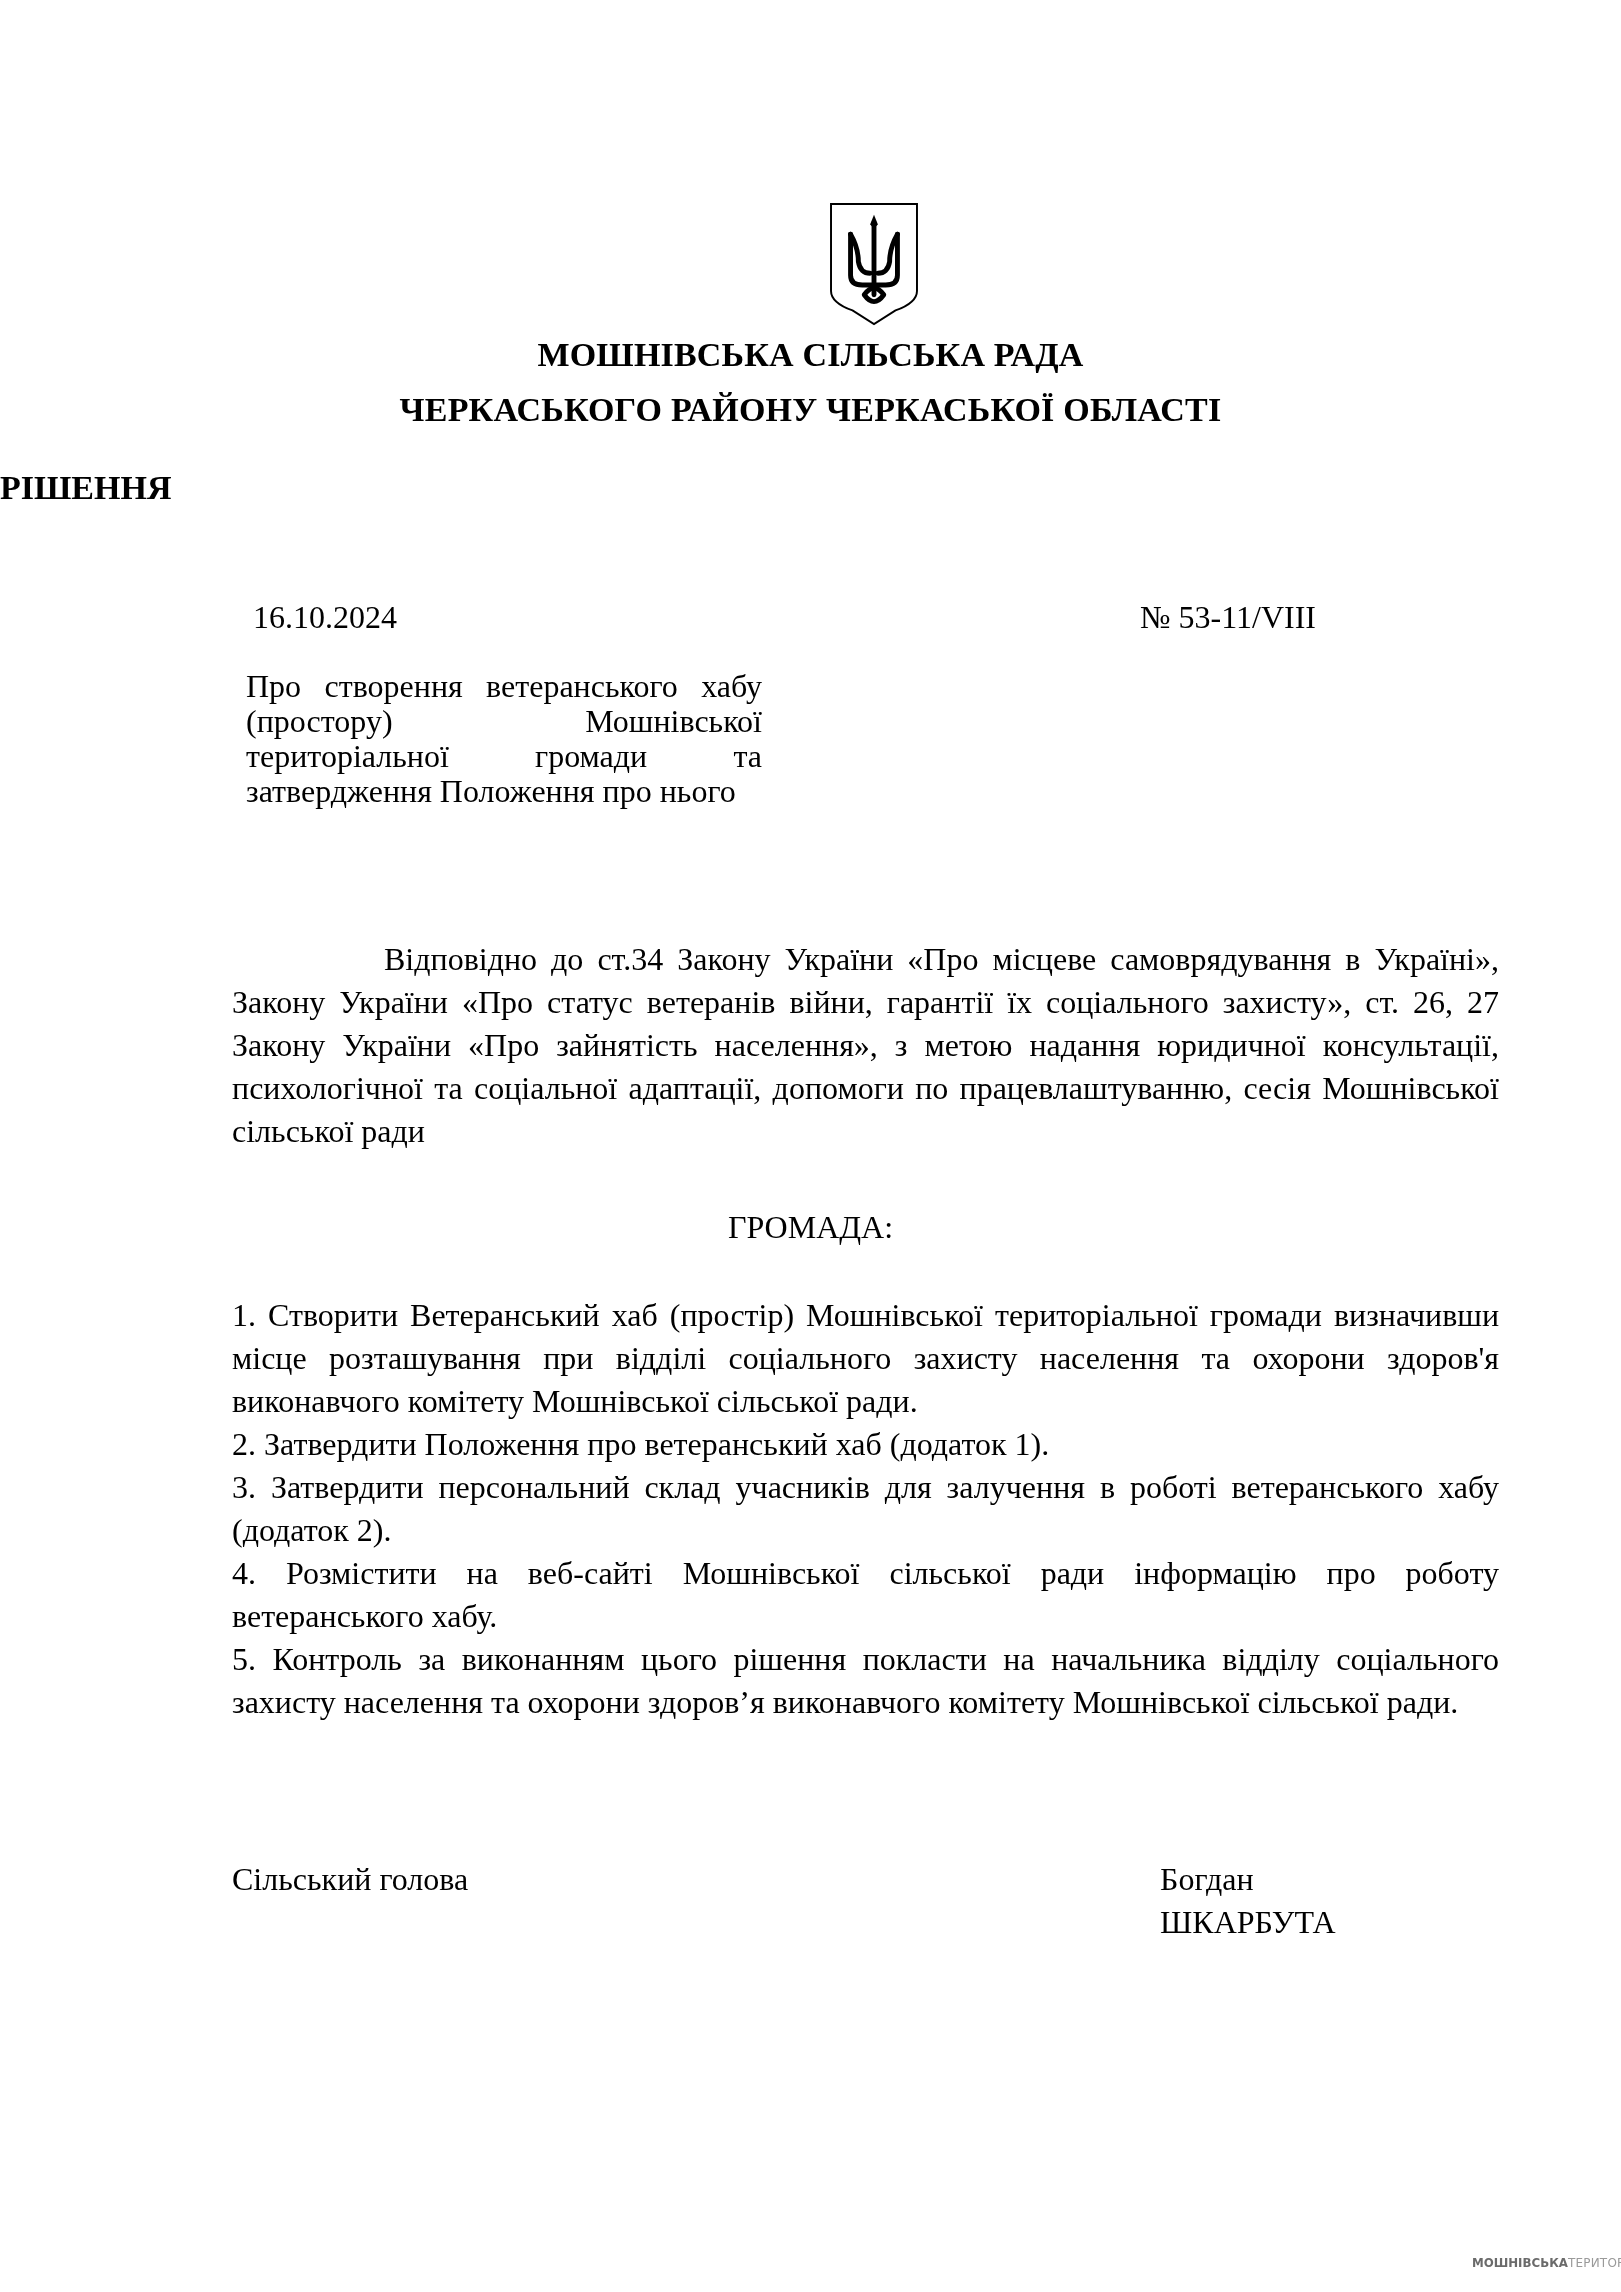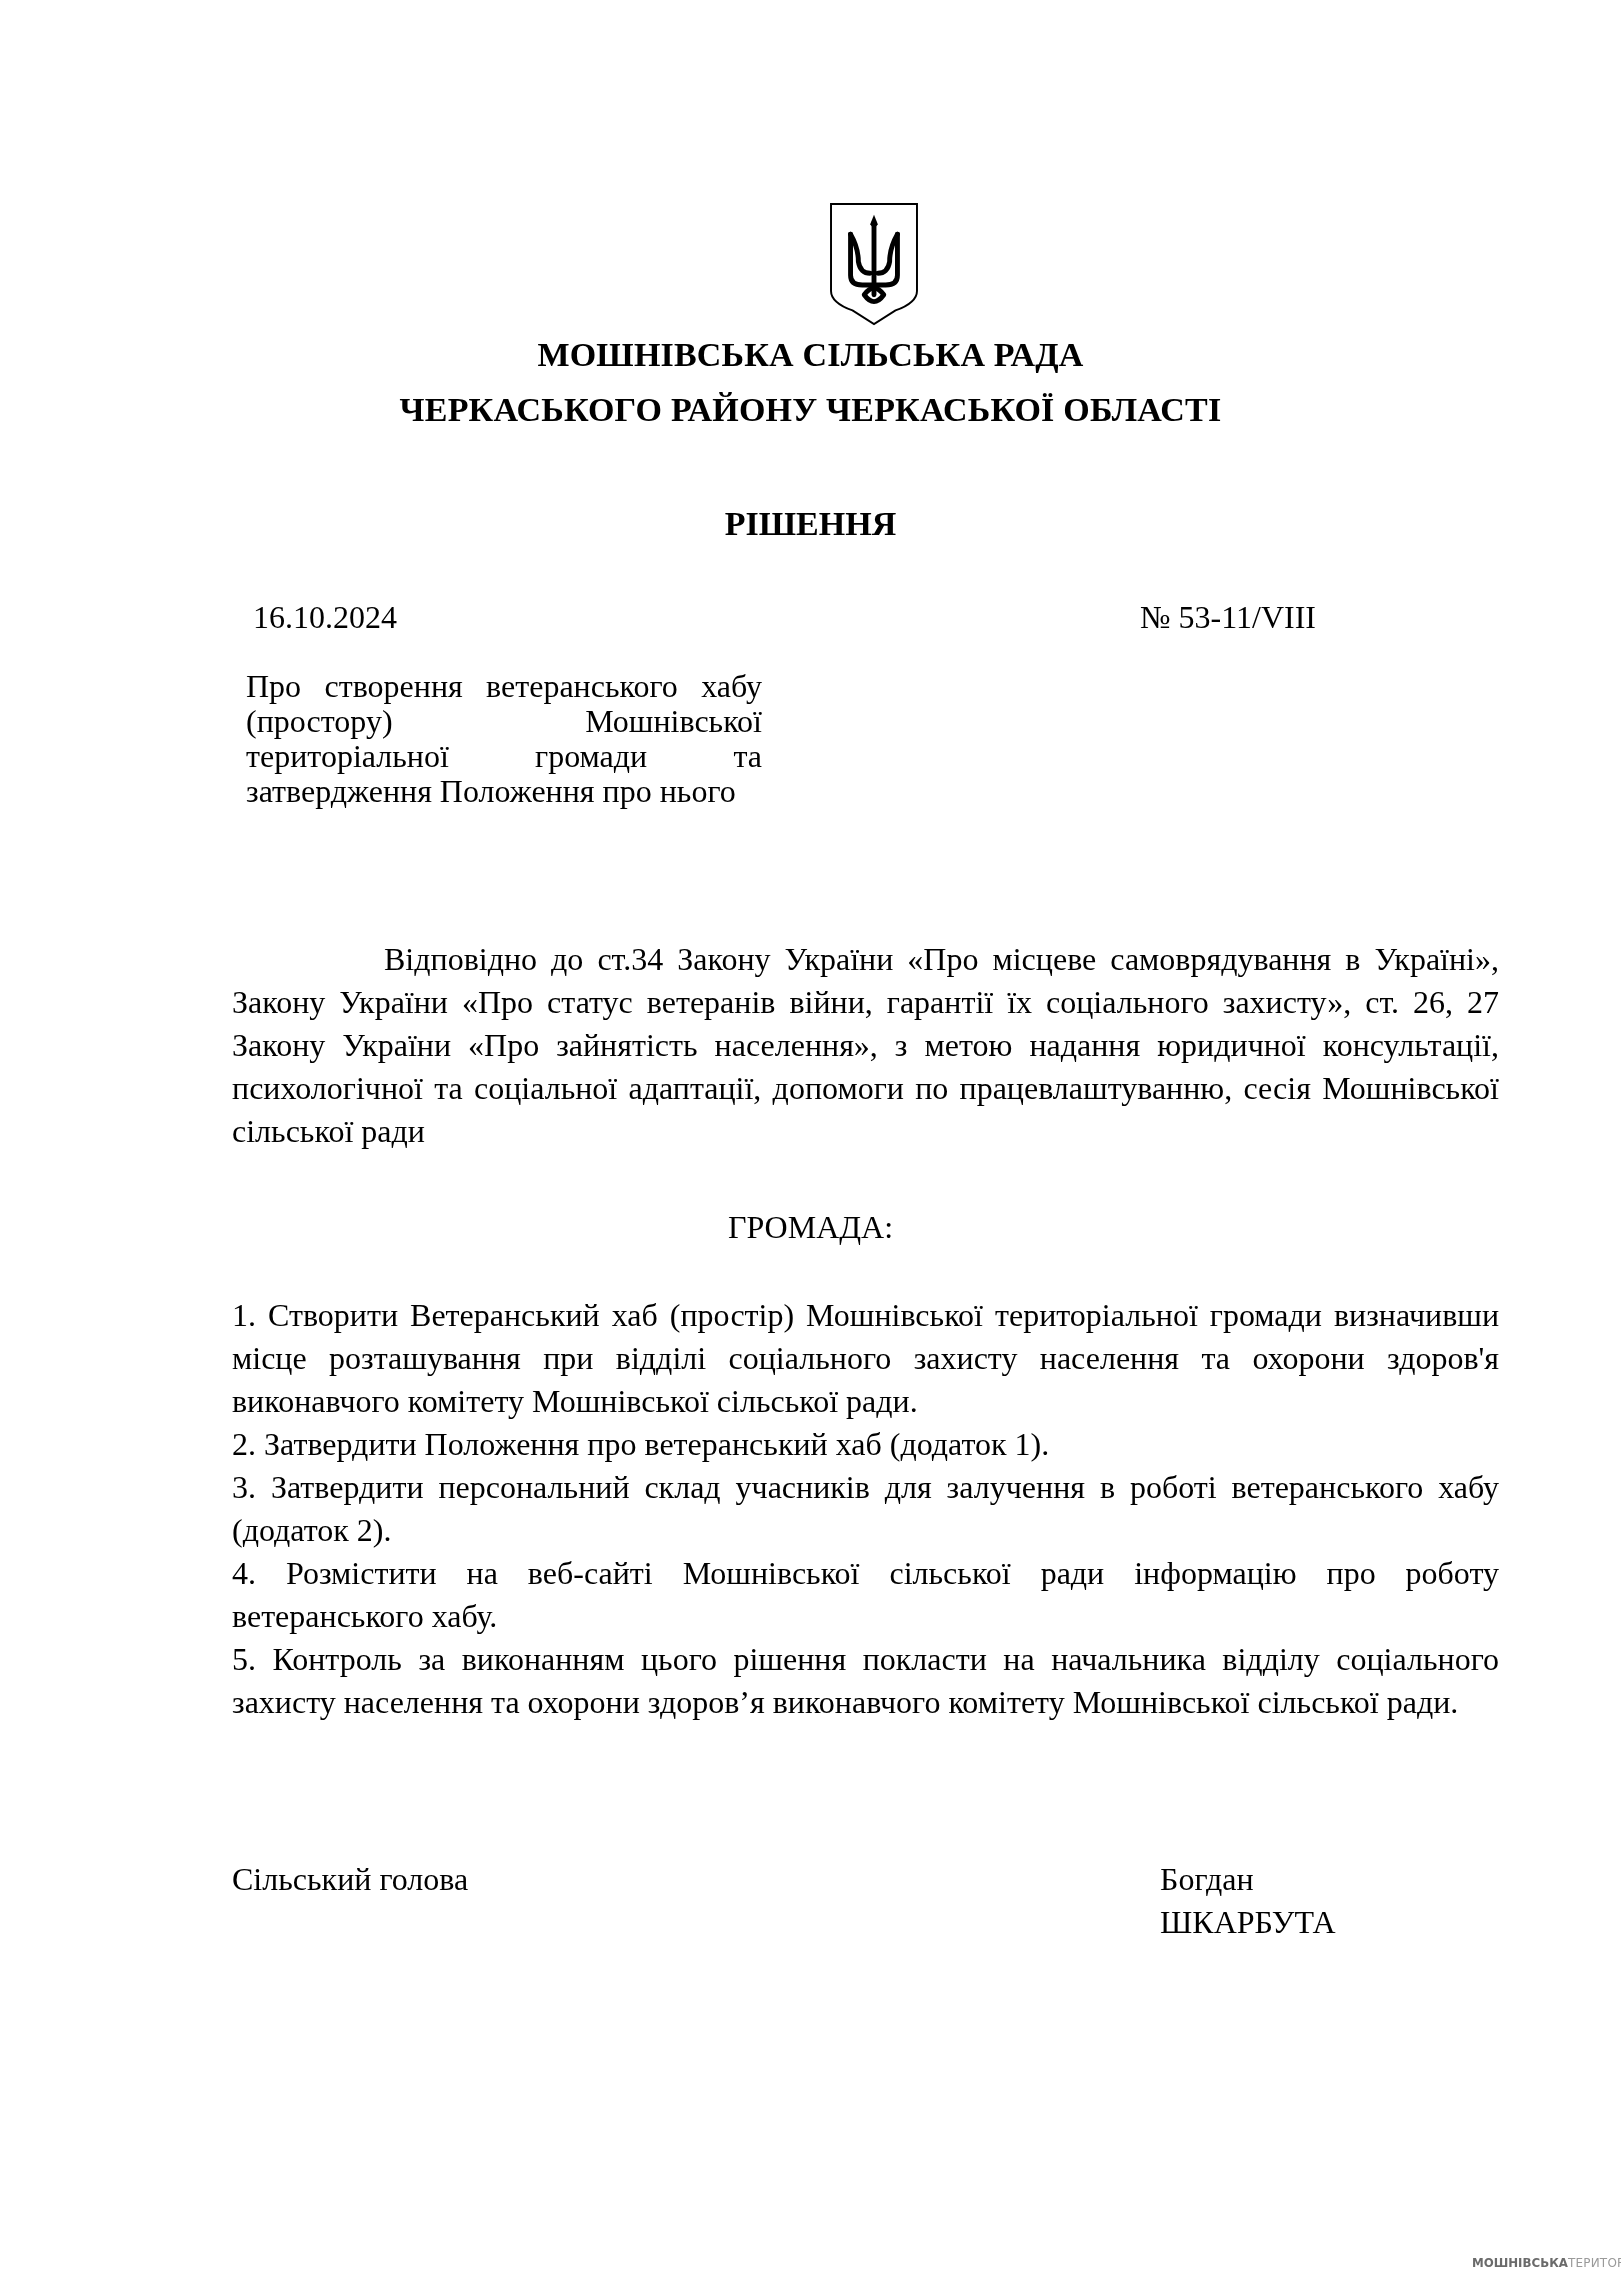--- a/index.html
+++ b/index.html
@@ -7,22 +7,22 @@
          font-family: "Liberation Serif", "DejaVu Serif", serif; color: #000; }
   .page { position: absolute; left: 0; top: 0; width: 1358px; height: 2293px; }
 
   .coat { position: absolute; left: 827px; top: 201px; width: 94px; height: 127px; }
   .coat svg { width: 100%; height: 100%; display: block; }
 
   .org { position: absolute; left: 0; width: 1621px; text-align: center;
          font-weight: bold; font-size: 34px; line-height: 43px; letter-spacing: 0.2px; }
   .org.l1 { top: 333px; }
   .org.l2 { top: 376px; margin-top: 12px; }
-  .doc-type { position: absolute; left: 0; width: 1621px; top: 466px; text-align: center;
-              font-weight: bold; font-size: 34px; line-height: 43px; margin-top: 36px; }
+  .doc-type { position: absolute; left: 0; width: 1621px; top: 466px; 
+              font-weight: bold; font-size: 34px; line-height: 43px; }
 
   .date { position: absolute; left: 253px; top: 596px; font-size: 32px; line-height: 43px; }
   .number { position: absolute; left: 1140px; top: 596px; font-size: 32px; line-height: 43px; }
 
   .subject { position: absolute; left: 246px; top: 669px; width: 516px;
              font-size: 32px; line-height: 35px; text-align: justify; text-align-last: left; }
 
   .preamble { position: absolute; left: 232px; top: 938px; width: 1267px;
               font-size: 32px; line-height: 43px; text-align: justify; text-indent: 152px; }
 

